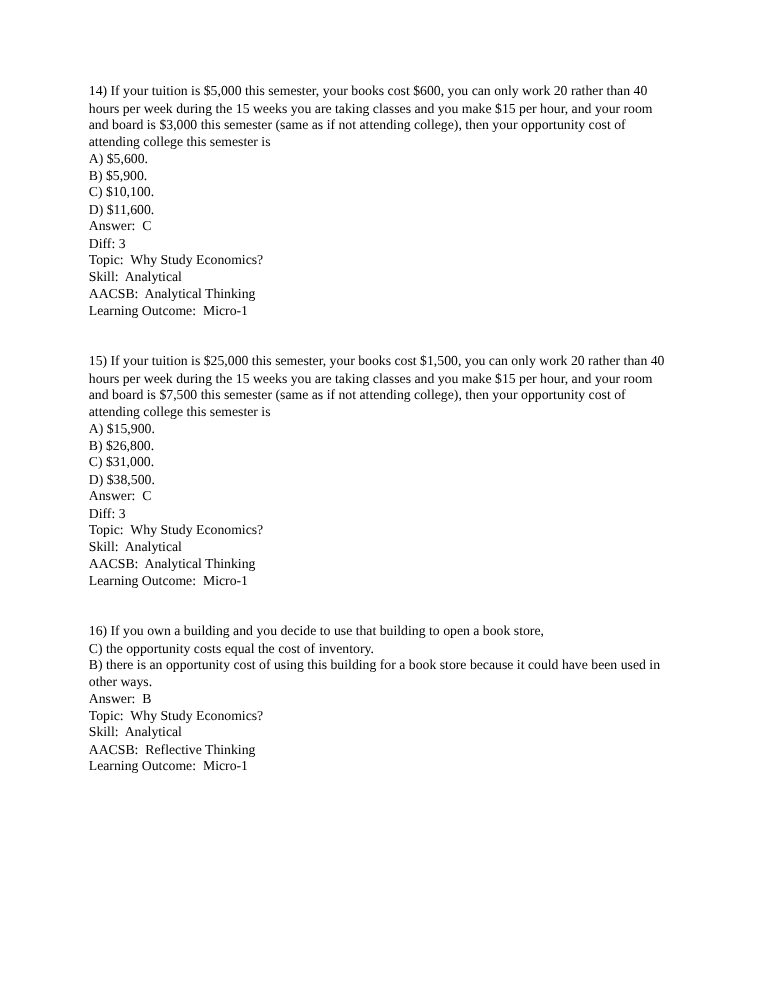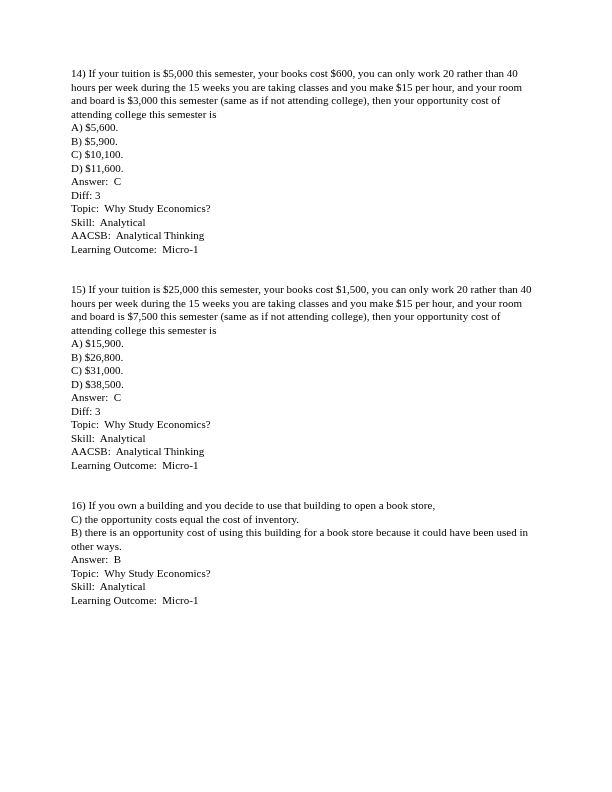--- a/index.html
+++ b/index.html
@@ -103,20 +103,21 @@
       <p class="line">Learning Outcome:  Micro-1</p>
     </div>
 
     <div class="question">
       <p class="line">16) If you own a building and you decide to use that building to open a book store,</p>
       <p class="line">C) the opportunity costs equal the cost of inventory.</p>
       <p class="line">B) there is an opportunity cost of using this building for a book store because it could have been used in other ways.</p>
       <p class="line">Answer:  B</p>
       <p class="line">Topic:  Why Study Economics?</p>
       <p class="line">Skill:  Analytical</p>
+      <p class="line">AACSB:  Reflective Thinking</p>
       <p class="line">Learning Outcome:  Micro-1</p>
     </div>
 
   </div>
 
   <div class="page-number">5</div>
 
   <div class="brand-badge">
     <span class="plus">
       <svg width="15" height="15" viewBox="0 0 15 15" aria-hidden="true">

